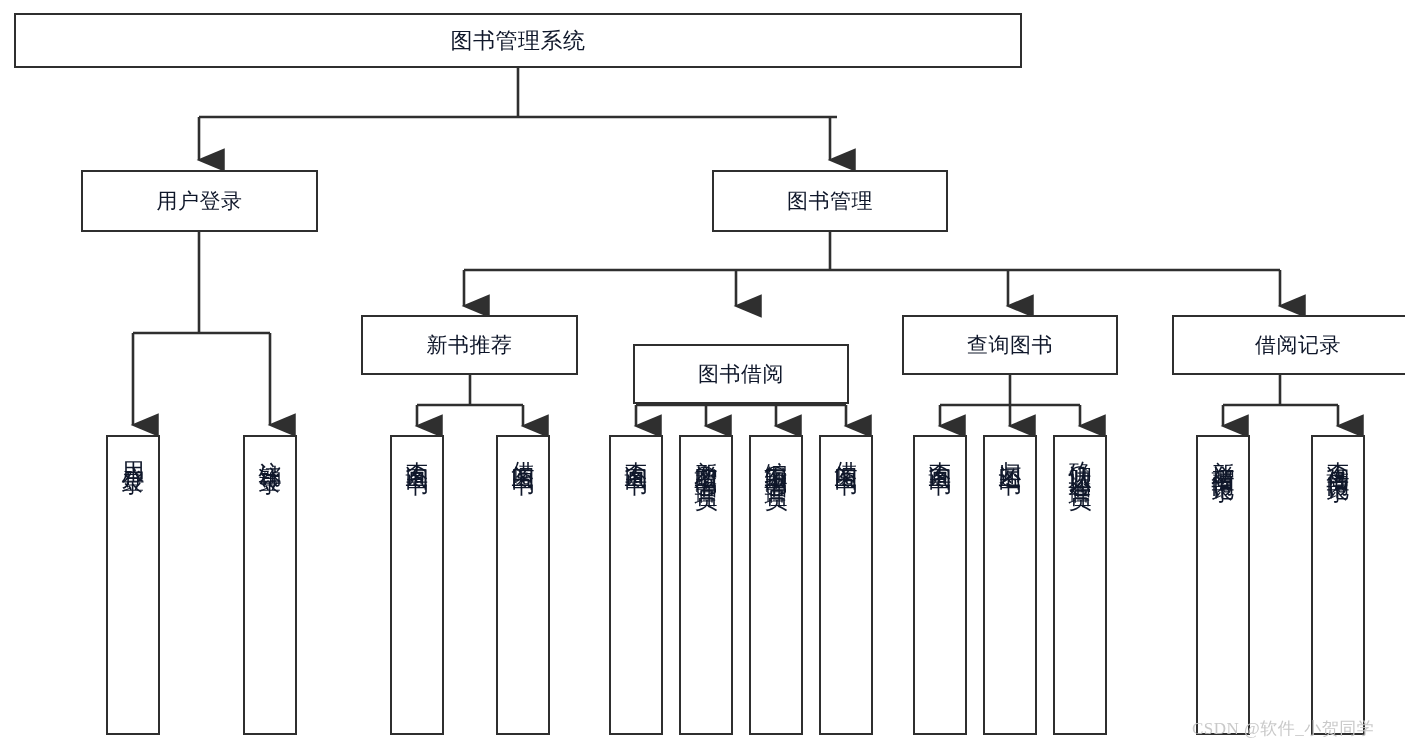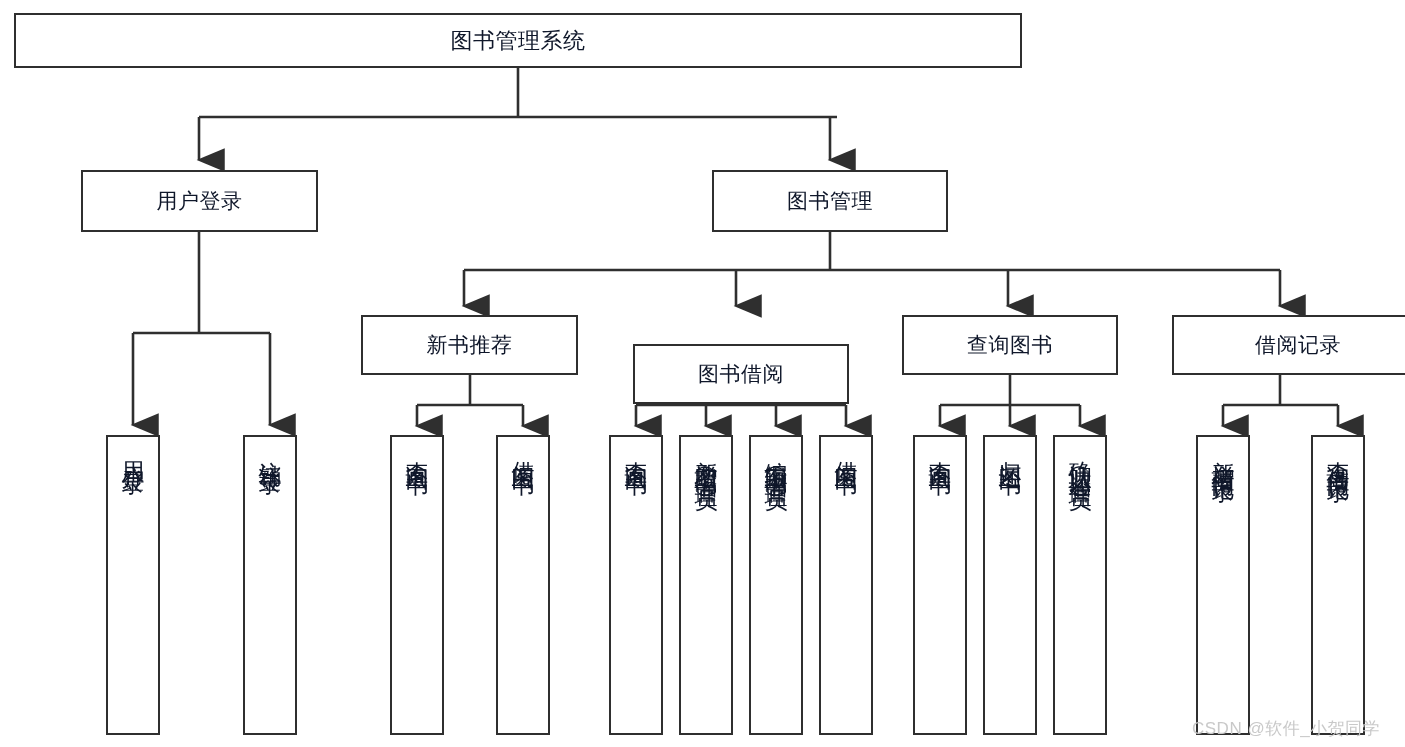--- a/index.html
+++ b/index.html
@@ -189,15 +189,15 @@
     <span class="lbl">确认归还（管理员）</span>
   </div>
 
   <div class="node v" style="left:1196px; top:435px; width:54px; height:300px;">
     <span class="lbl">新增借阅记录</span>
   </div>
   <div class="node v" style="left:1311px; top:435px; width:54px; height:300px;">
     <span class="lbl">查询借阅记录</span>
   </div>
 
-  <div class="watermark" style="left:1192px; top:717px;">CSDN @软件_小贺同学</div>
+  <div class="watermark" style="left:1192px; top:717px;font-family:Liberation Serif, serif;">CSDN @软件_小贺同学</div>
 
 </div>
 
 </body></html>

